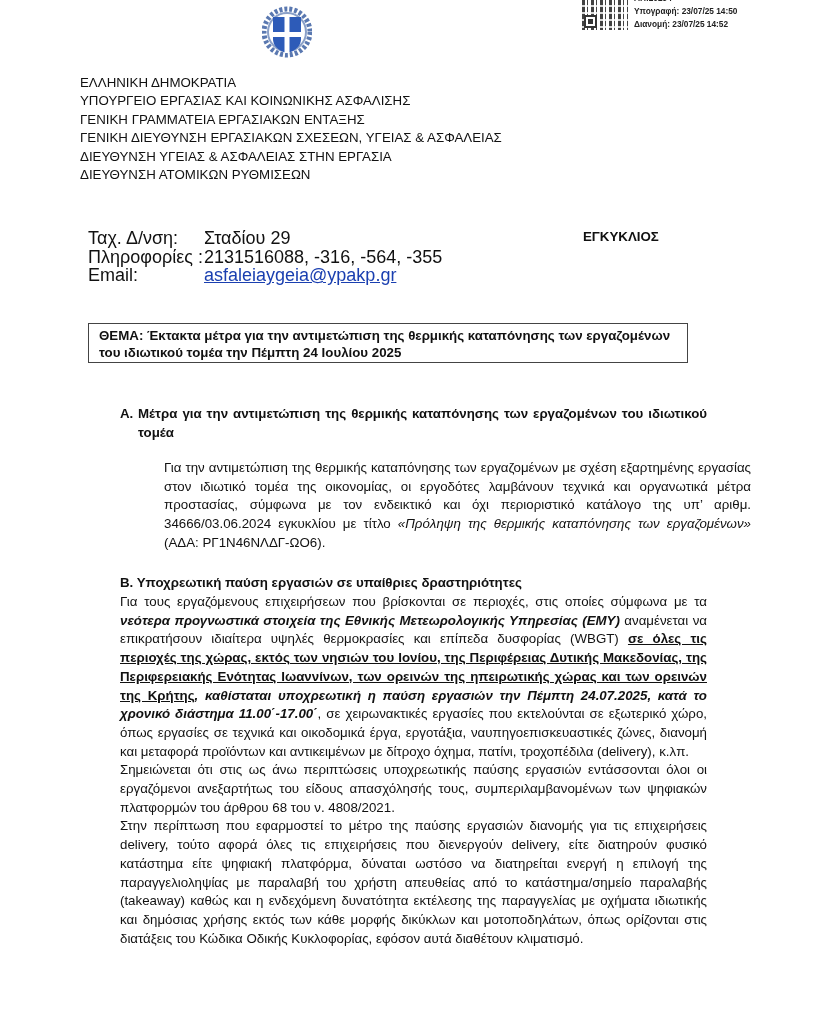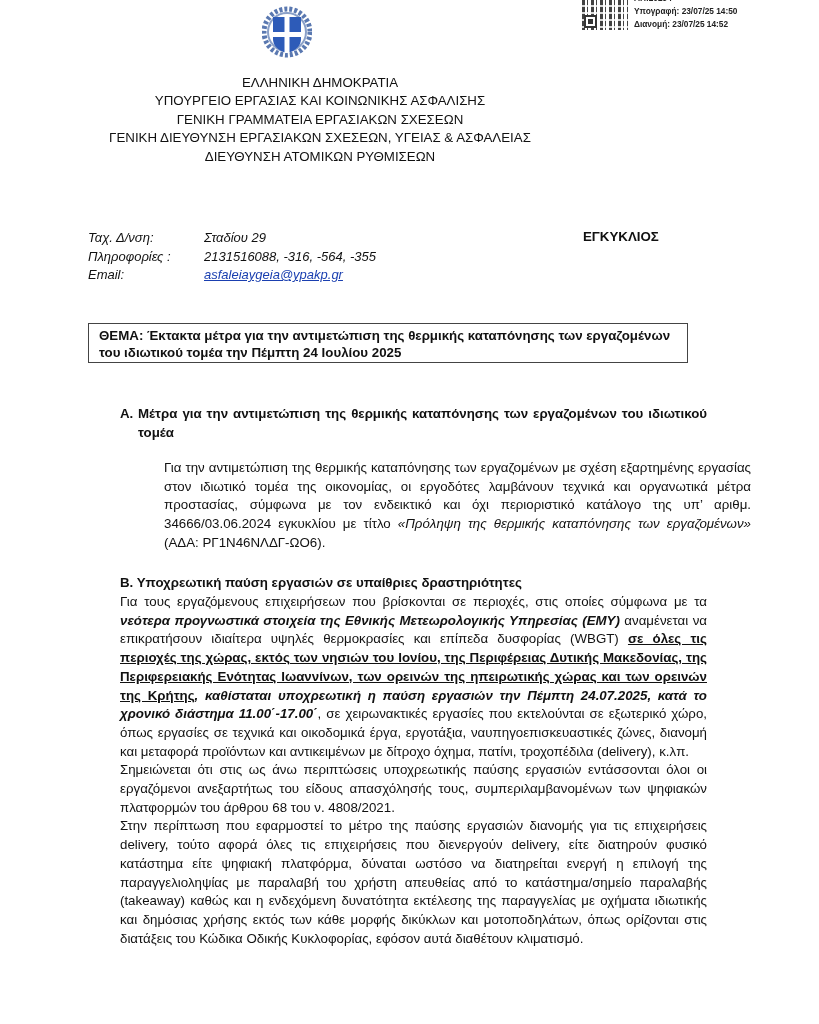--- a/index.html
+++ b/index.html
@@ -19,26 +19,26 @@
         background: repeating-linear-gradient(0deg, transparent 0 2px, rgba(255,255,255,.8) 2px 4px, transparent 4px 7px); }
   .qr-corner { position: absolute; left: 2px; bottom: 2px; width: 9px; height: 9px; border: 2px solid #111; background: #fff; }
   .qr-corner::after { content: ""; position: absolute; left: 2px; top: 2px; width: 5px; height: 5px; background: #111; }
   .stamp-lines { position: absolute; left: 52px; top: 0; font-size: 8.3px; font-weight: bold; color: #222; line-height: 13px; }
   .stamp-lines div { white-space: nowrap; }
 
   
   .emblem { position: absolute; left: 262px; top: 5px; width: 50px; height: 55px; }
 
   
-  .header { position: absolute; left: 80px; top: 74px; width: 480px; text-align: center;
+  .header { position: absolute; left: 80px; top: 74px; width: 480px; 
             font-size: 13.3px; line-height: 18.4px; color: #111; }
   .header div { white-space: nowrap; }
 
   
-  .contact { position: absolute; left: 88px; top: 229px; font-size: 13px; line-height: 18.6px; font-style: italic; }
+  .contact { position: absolute; left: 88px; top: 229px; font-size: 18px; line-height: 18.6px; }
   .contact .row { display: flex; }
   .contact .lbl { width: 116px; }
   .contact a { color: #1a3fb0; text-decoration: underline; }
   .circular { position: absolute; left: 583px; top: 229px; font-size: 13.3px; font-weight: bold; }
 
   
   .subject { position: absolute; left: 88px; top: 323px; width: 600px; height: 40px;
              border: 1px solid #444; padding: 3px 10px; box-sizing: border-box;
              font-size: 13.3px; font-weight: bold; line-height: 17px; }
 
@@ -78,22 +78,23 @@
       <circle cx="25" cy="27" r="19" fill="none" stroke="#8aa0c8" stroke-width="2"></circle>
       <path d="M11 12 H39 V34 Q39 44 25 48 Q11 44 11 34 Z" fill="#2d5bb8"></path>
       <rect x="22.5" y="12" width="5" height="36" fill="#fff"></rect>
       <rect x="11" y="27" width="28" height="5" fill="#fff"></rect>
     </svg>
   </div>
 
   <div class="header">
     <div>ΕΛΛΗΝΙΚΗ ΔΗΜΟΚΡΑΤΙΑ</div>
     <div>ΥΠΟΥΡΓΕΙΟ ΕΡΓΑΣΙΑΣ ΚΑΙ ΚΟΙΝΩΝΙΚΗΣ ΑΣΦΑΛΙΣΗΣ</div>
-    <div>ΓΕΝΙΚΗ ΓΡΑΜΜΑΤΕΙΑ ΕΡΓΑΣΙΑΚΩΝ ΣΧΕΣΕΩΝ</div>
+    <div>ΓΕΝΙΚΗ ΓΡΑΜΜΑΤΕΙΑ ΕΡΓΑΣΙΑΚΩΝ ΕΝΤΑΞΗΣ</div>
     <div>ΓΕΝΙΚΗ ΔΙΕΥΘΥΝΣΗ ΕΡΓΑΣΙΑΚΩΝ ΣΧΕΣΕΩΝ, ΥΓΕΙΑΣ &amp; ΑΣΦΑΛΕΙΑΣ</div>
+    <div>ΔΙΕΥΘΥΝΣΗ ΥΓΕΙΑΣ &amp; ΑΣΦΑΛΕΙΑΣ ΣΤΗΝ ΕΡΓΑΣΙΑ</div>
     <div>ΔΙΕΥΘΥΝΣΗ ΑΤΟΜΙΚΩΝ ΡΥΘΜΙΣΕΩΝ</div>
   </div>
 
   <div class="contact">
     <div class="row">
       <span class="lbl">Ταχ. Δ/νση:</span>
       <span>Σταδίου 29</span>
     </div>
     <div class="row">
       <span class="lbl">Πληροφορίες :</span>

